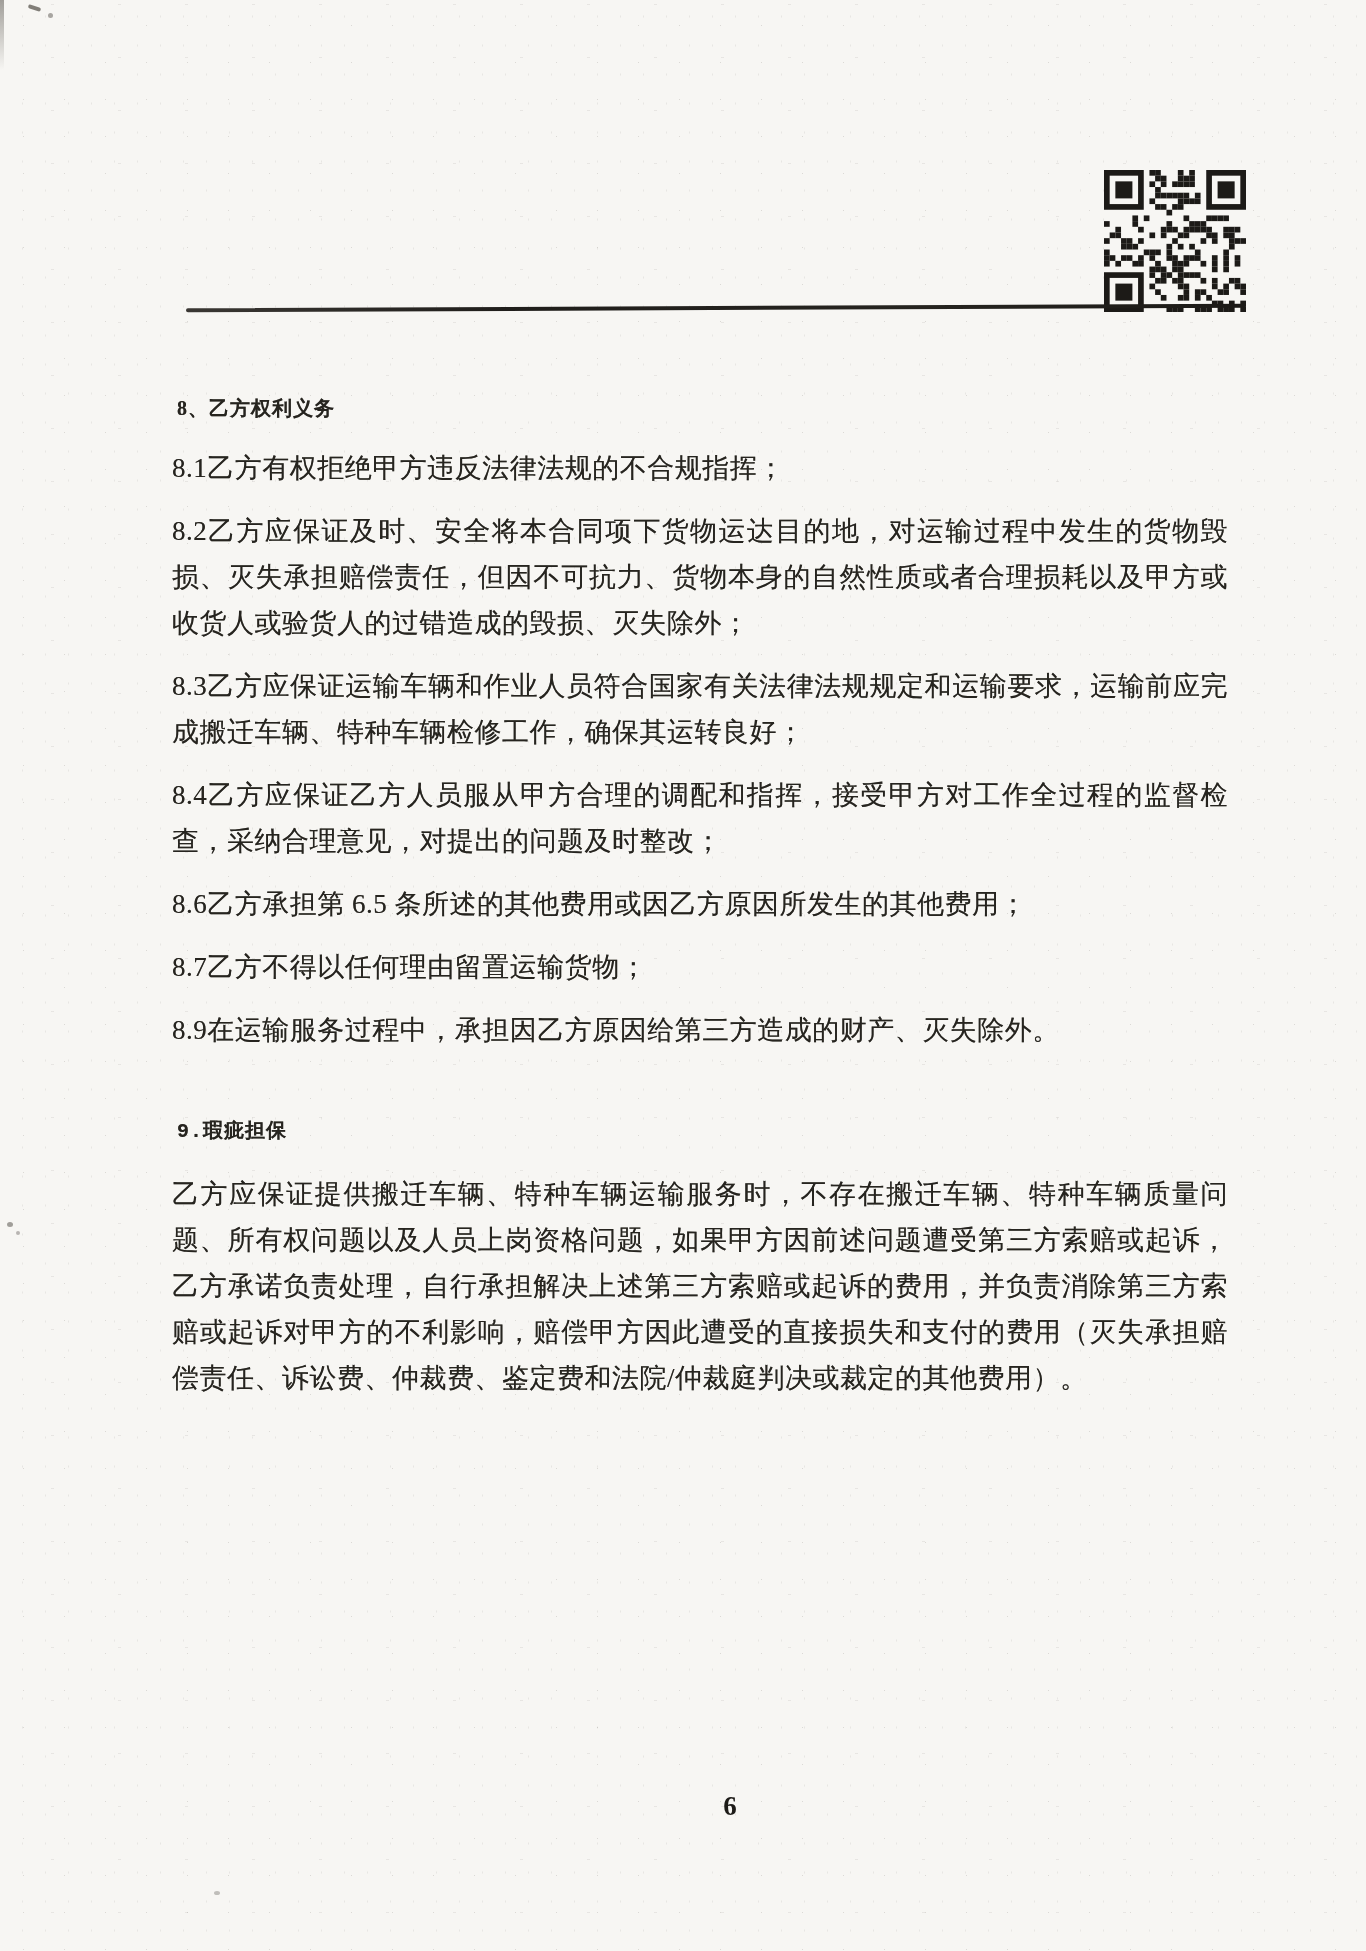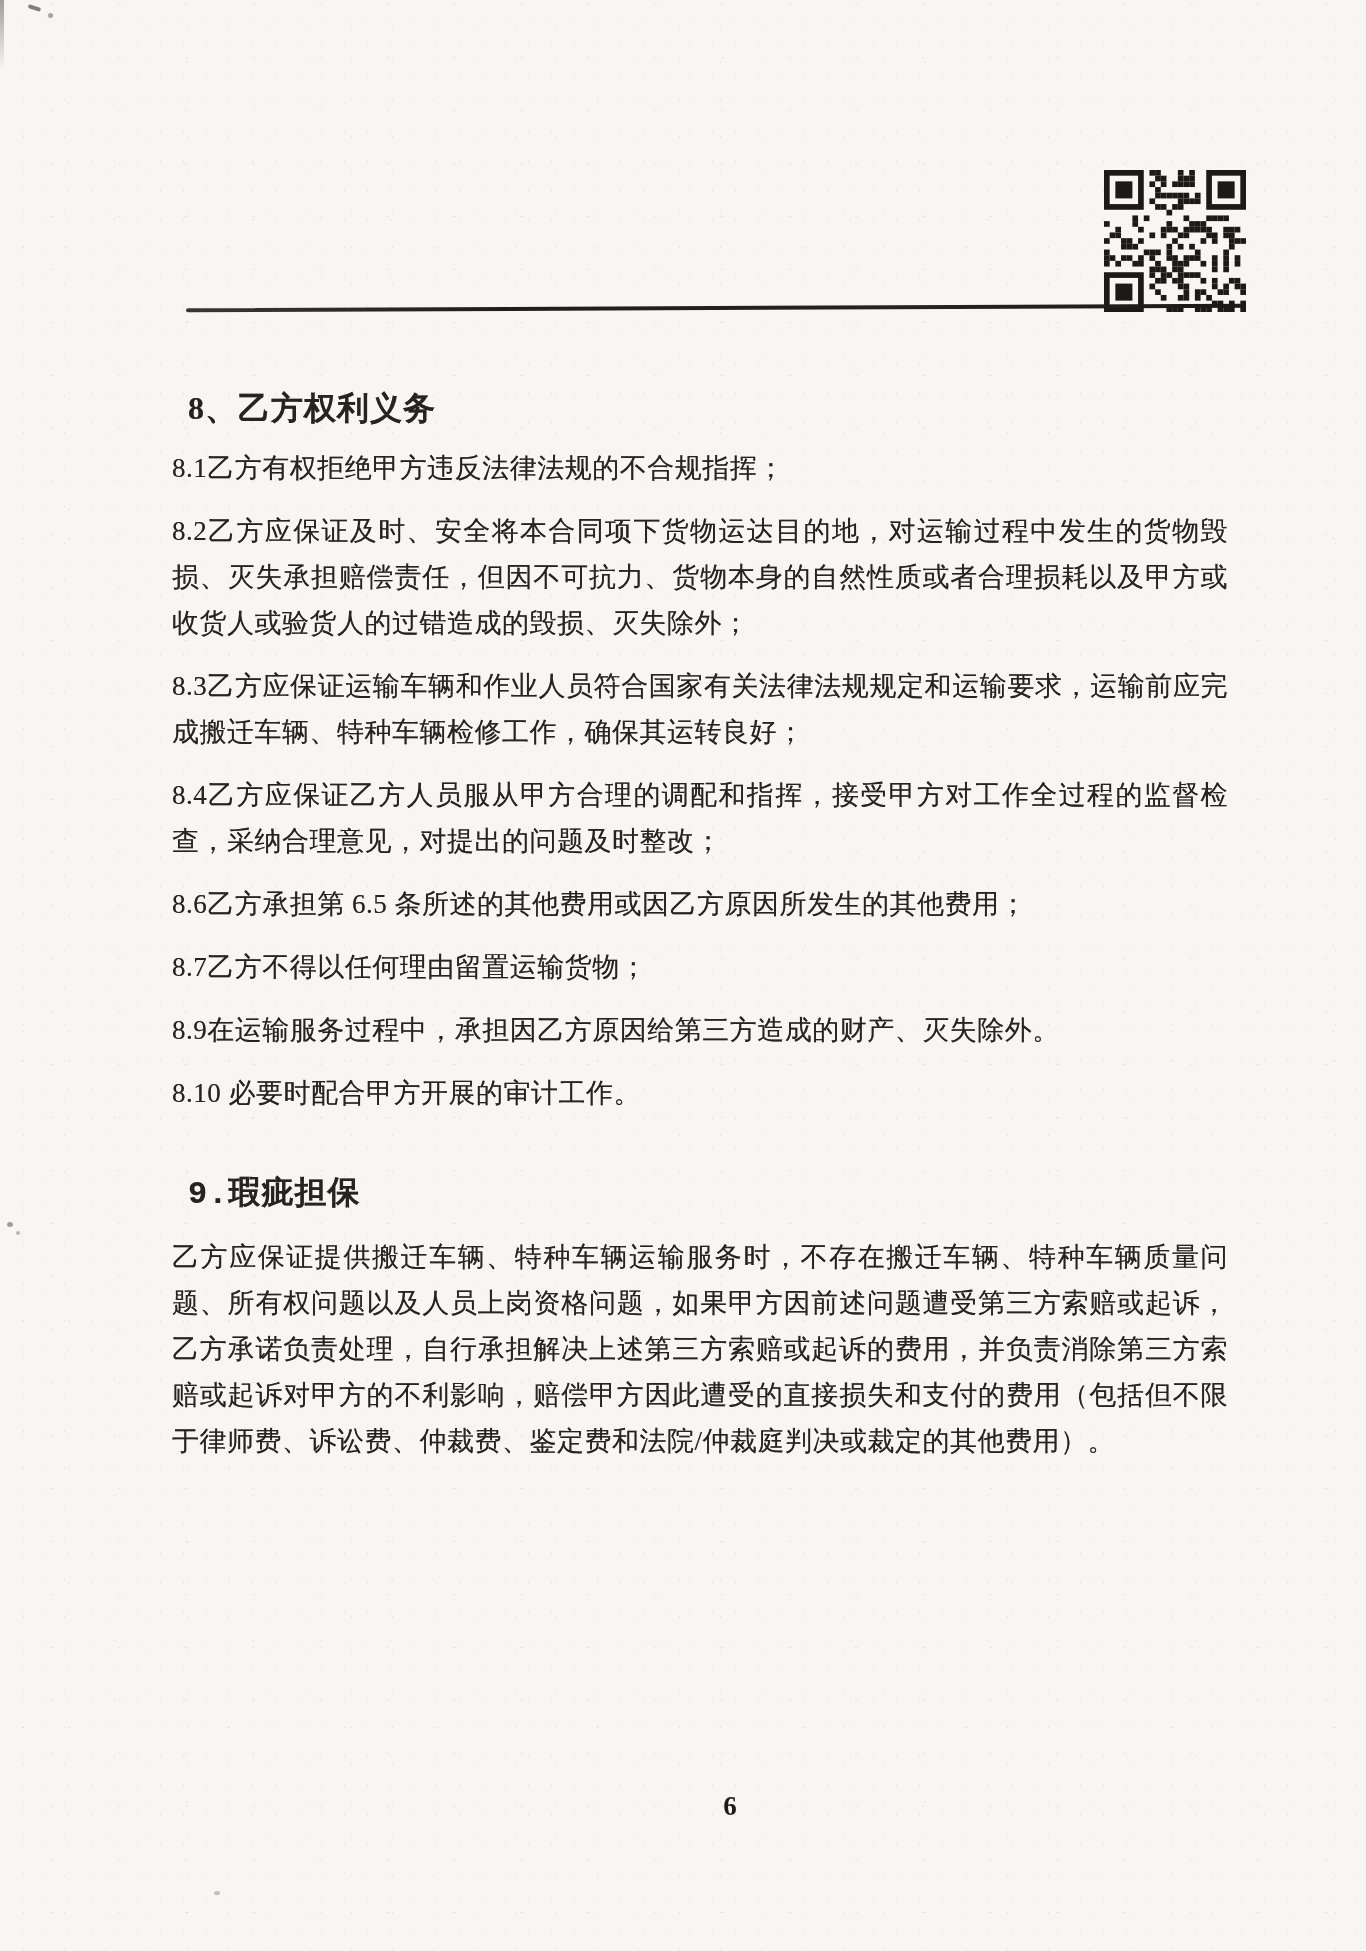--- a/index.html
+++ b/index.html
@@ -25,21 +25,21 @@
     background:linear-gradient(90deg,#3a3733,#201e1b 30%,#26241f 70%,#1c1a17);
     border-radius:2px; transform:rotate(-0.25deg);
   }
   .content {
     position:absolute; left:172px; top:385px; width:1056px;
     font-size:27px; line-height:46px; letter-spacing:0.5px;
     text-align:justify;
     text-shadow:0 0 0.5px rgba(38,36,31,0.55);
   }
   .content h2 {
-    font-size:32px; font-weight:bold; margin:0 16px 14px; line-height:46px;
+    font-size:20px; font-weight:bold; margin:0 5px 14px; line-height:46px;
     letter-spacing:1px; text-align:left;
   }
   .content h2.h9 { margin-top:56px; margin-bottom:16px;font-family:Liberation Mono, monospace; }
   .content p.clause { margin:0 0 17px; }
   .pagenum {
     position:absolute; left:700px; top:1791px; width:60px;
     text-align:center; font-size:27px; font-weight:bold; color:#1d1b18;
   }
   .artifact { position:absolute; background:#5a564f; border-radius:50%; }
   .a1 { left:28px; top:6px; width:13px; height:4px; border-radius:2px; transform:rotate(18deg); opacity:.75; }
@@ -256,20 +256,19 @@
 
   <div class="content">
     <h2>8、乙方权利义务</h2>
     <p class="clause">8.1乙方有权拒绝甲方违反法律法规的不合规指挥；</p>
     <p class="clause">8.2乙方应保证及时、安全将本合同项下货物运达目的地，对运输过程中发生的货物毁损、灭失承担赔偿责任，但因不可抗力、货物本身的自然性质或者合理损耗以及甲方或收货人或验货人的过错造成的毁损、灭失除外；</p>
     <p class="clause">8.3乙方应保证运输车辆和作业人员符合国家有关法律法规规定和运输要求，运输前应完成搬迁车辆、特种车辆检修工作，确保其运转良好；</p>
     <p class="clause">8.4乙方应保证乙方人员服从甲方合理的调配和指挥，接受甲方对工作全过程的监督检查，采纳合理意见，对提出的问题及时整改；</p>
     <p class="clause">8.6乙方承担第 6.5 条所述的其他费用或因乙方原因所发生的其他费用；</p>
     <p class="clause">8.7乙方不得以任何理由留置运输货物；</p>
     <p class="clause">8.9在运输服务过程中，承担因乙方原因给第三方造成的财产、灭失除外。</p>
-    <p class="clause">8.10 必要时配合甲方开展的审计工作。</p>
 
     <h2 class="h9">9.瑕疵担保</h2>
-    <p class="clause">乙方应保证提供搬迁车辆、特种车辆运输服务时，不存在搬迁车辆、特种车辆质量问题、所有权问题以及人员上岗资格问题，如果甲方因前述问题遭受第三方索赔或起诉，乙方承诺负责处理，自行承担解决上述第三方索赔或起诉的费用，并负责消除第三方索赔或起诉对甲方的不利影响，赔偿甲方因此遭受的直接损失和支付的费用（包括但不限于律师费、诉讼费、仲裁费、鉴定费和法院/仲裁庭判决或裁定的其他费用）。</p>
+    <p class="clause">乙方应保证提供搬迁车辆、特种车辆运输服务时，不存在搬迁车辆、特种车辆质量问题、所有权问题以及人员上岗资格问题，如果甲方因前述问题遭受第三方索赔或起诉，乙方承诺负责处理，自行承担解决上述第三方索赔或起诉的费用，并负责消除第三方索赔或起诉对甲方的不利影响，赔偿甲方因此遭受的直接损失和支付的费用（灭失承担赔偿责任、诉讼费、仲裁费、鉴定费和法院/仲裁庭判决或裁定的其他费用）。</p>
   </div>
 
   <div class="pagenum">6</div>
 </div>
 
 </body></html>

